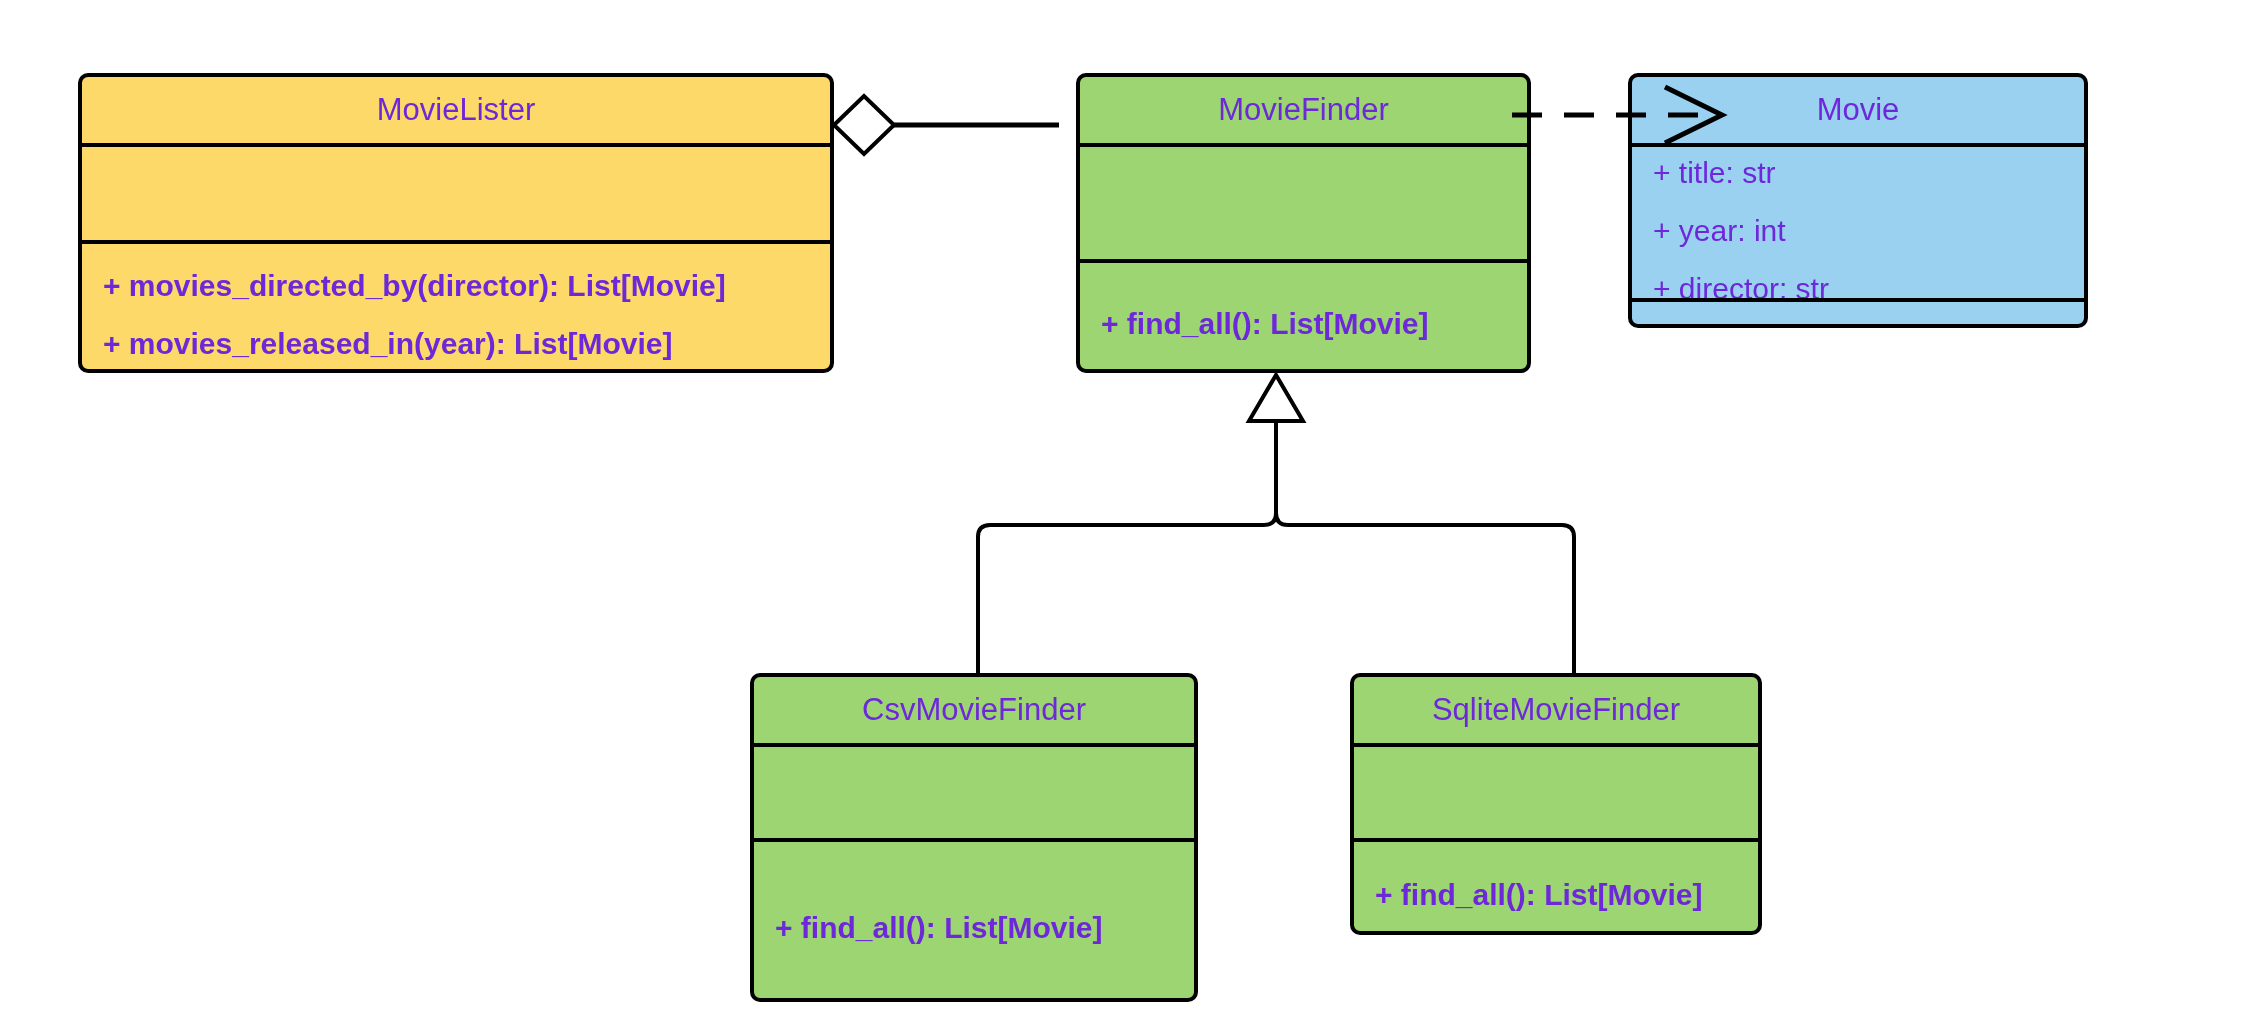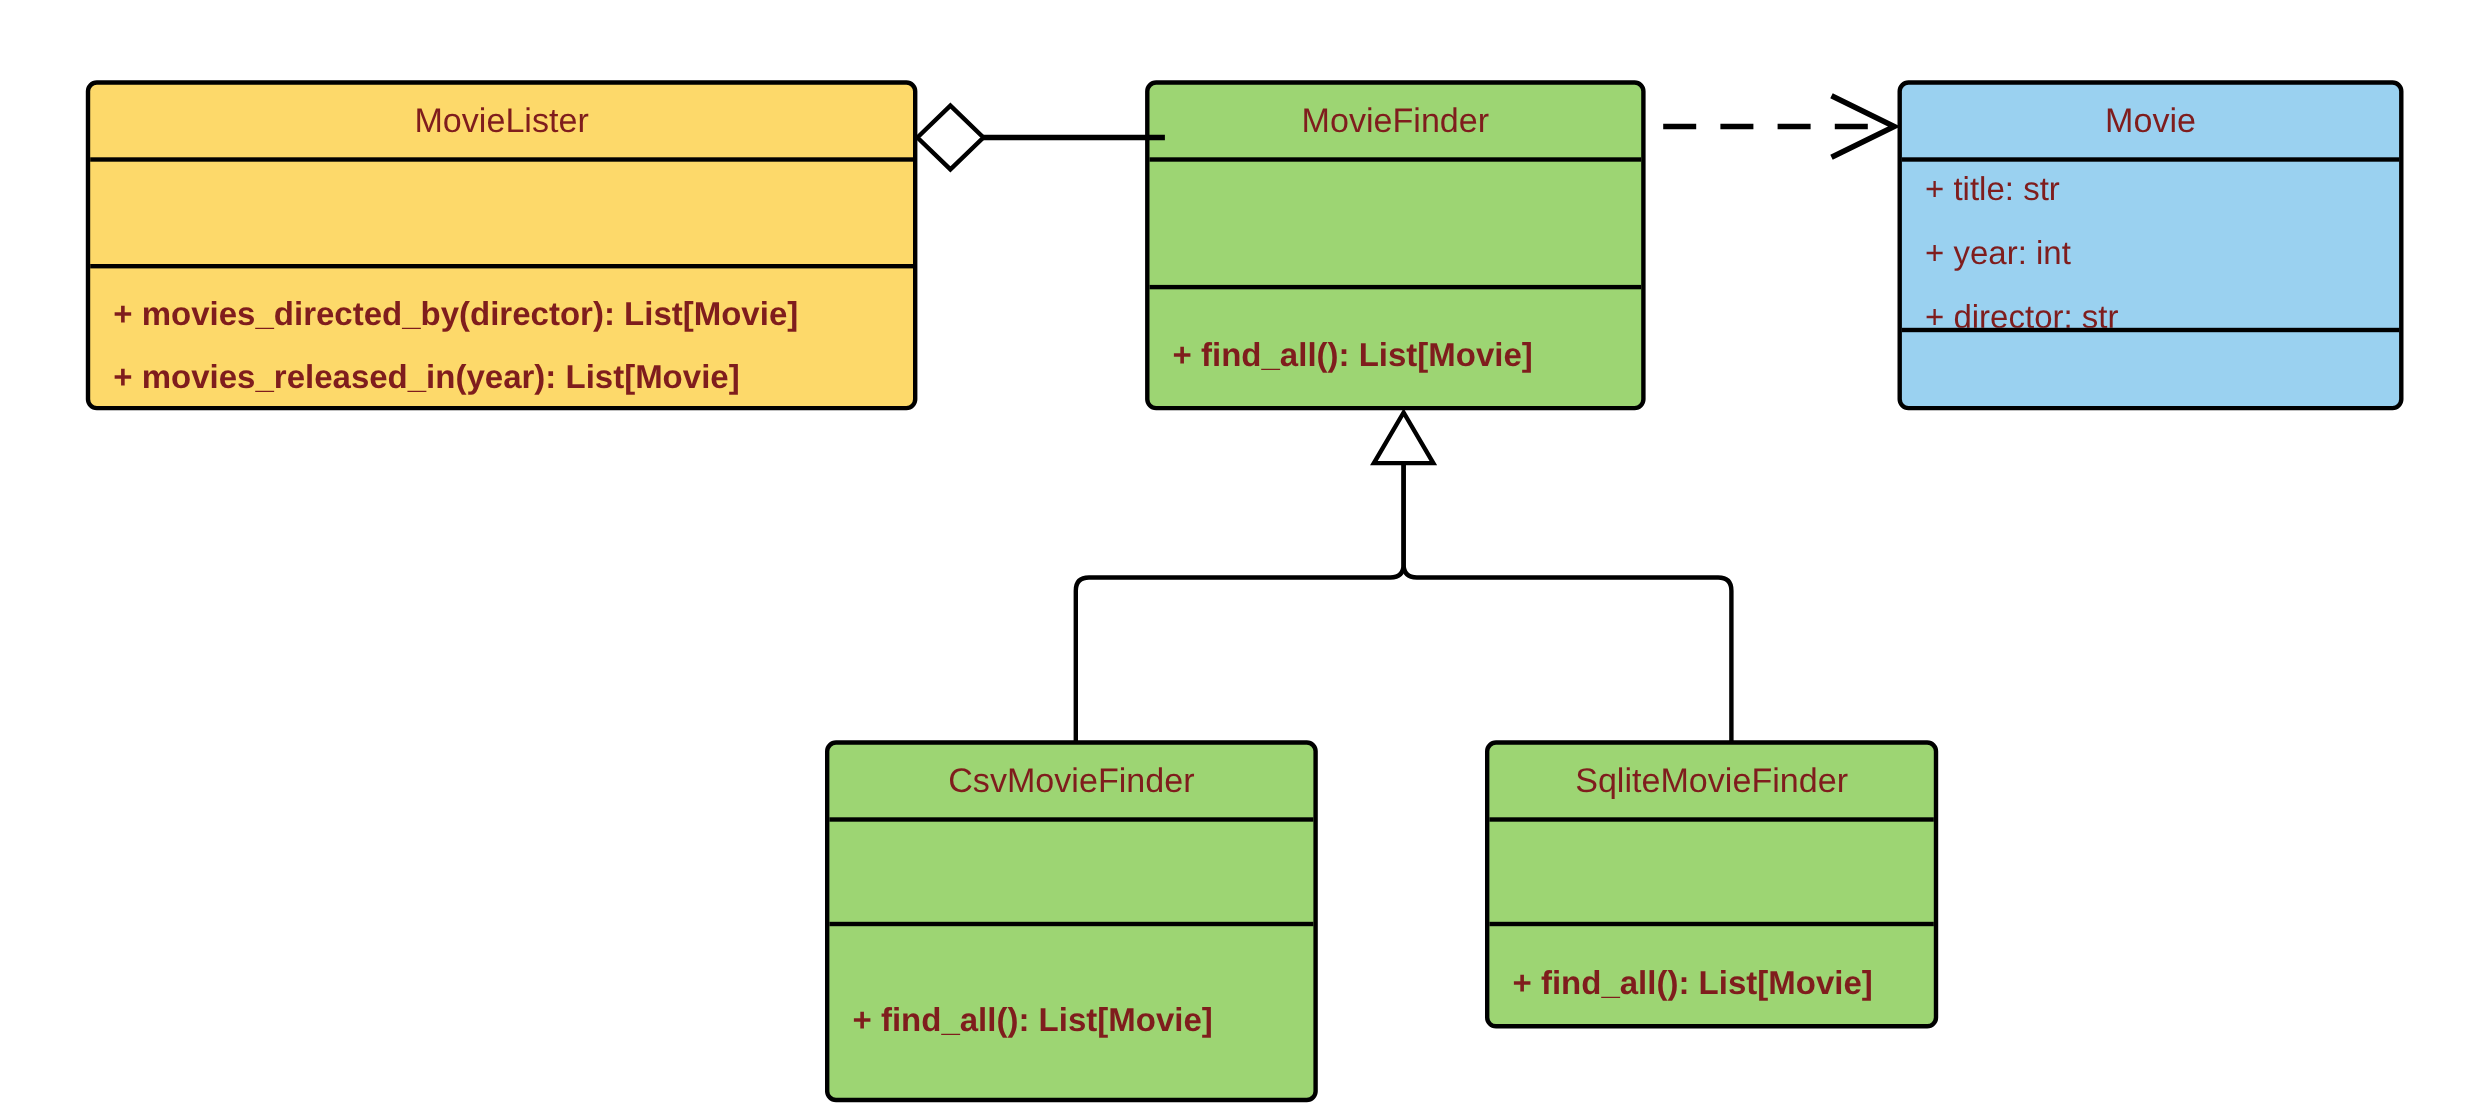--- a/index.html
+++ b/index.html
@@ -6,21 +6,21 @@
     margin: 0;
     padding: 0;
     background: #ffffff;
   }
   .canvas {
     position: relative;
     width: 2250px;
     height: 1011px;
     background: #ffffff;
     font-family: "Liberation Sans", "DejaVu Sans", sans-serif;
-    color: #7f1d1d;
+    color: #6d28d9;
     overflow: hidden;
   }
   .connector-layer {
     position: absolute;
     left: 0;
     top: 0;
     width: 2250px;
     height: 1011px;
     pointer-events: none;
     z-index: 2;
@@ -71,31 +71,31 @@
     <div class="sec-header">
       <span class="class-title">MovieLister</span>
     </div>
     <div class="sec sec-attrs" style="height:97px;"></div>
     <div class="sec sec-methods">
       <div class="member">+ movies_directed_by(director): List[Movie]</div>
       <div class="member">+ movies_released_in(year): List[Movie]</div>
     </div>
   </div>
 
-  <div class="uml-class" style="left: 1041px; top: 73px; width: 455px; height: 300px; background-color: rgb(157, 213, 115);">
+  <div class="uml-class" style="left: 1076px; top: 73px; width: 455px; height: 300px; background-color: rgb(157, 213, 115);">
     <div class="sec-header">
       <span class="class-title">MovieFinder</span>
     </div>
     <div class="sec sec-attrs" style="height:116px;"></div>
     <div class="sec sec-methods">
       <div class="member">+ find_all(): List[Movie]</div>
     </div>
   </div>
 
-  <div class="uml-class" style="left: 1725px; top: 73px; width: 460px; height: 300px; background-color: rgb(154, 209, 240);">
+  <div class="uml-class" style="left: 1628px; top: 73px; width: 460px; height: 255px; background-color: rgb(154, 209, 240);">
     <div class="sec-header">
       <span class="class-title">Movie</span>
     </div>
     <div class="sec sec-attrs" style="height:155px;">
       <div class="member">+ title: str</div>
       <div class="member">+ year: int</div>
       <div class="member">+ director: str</div>
     </div>
     <div class="sec sec-methods"></div>
   </div>

